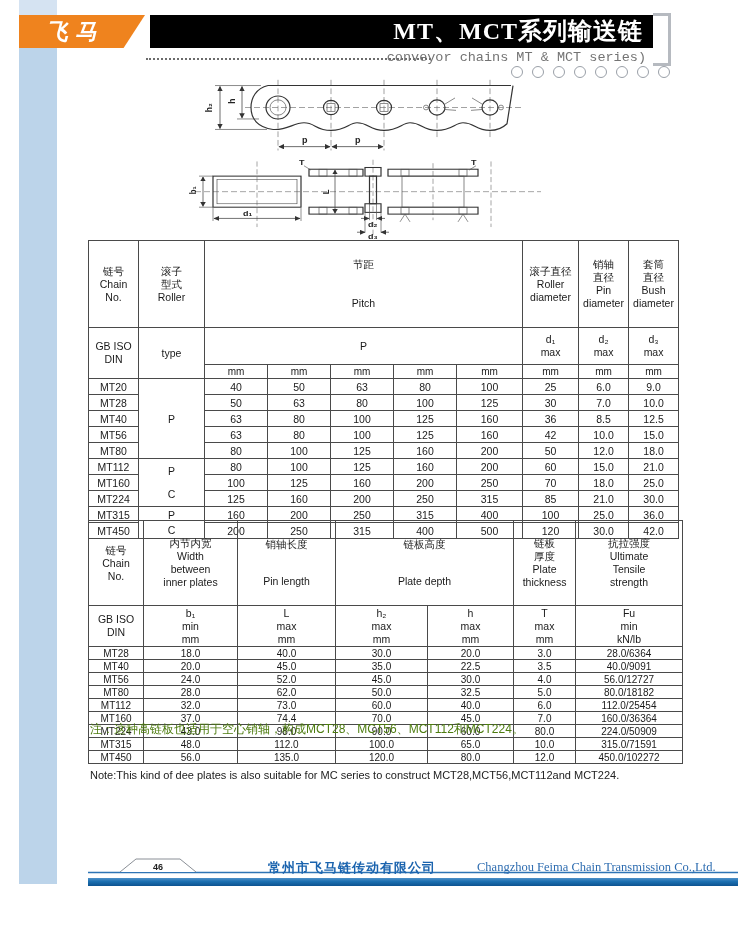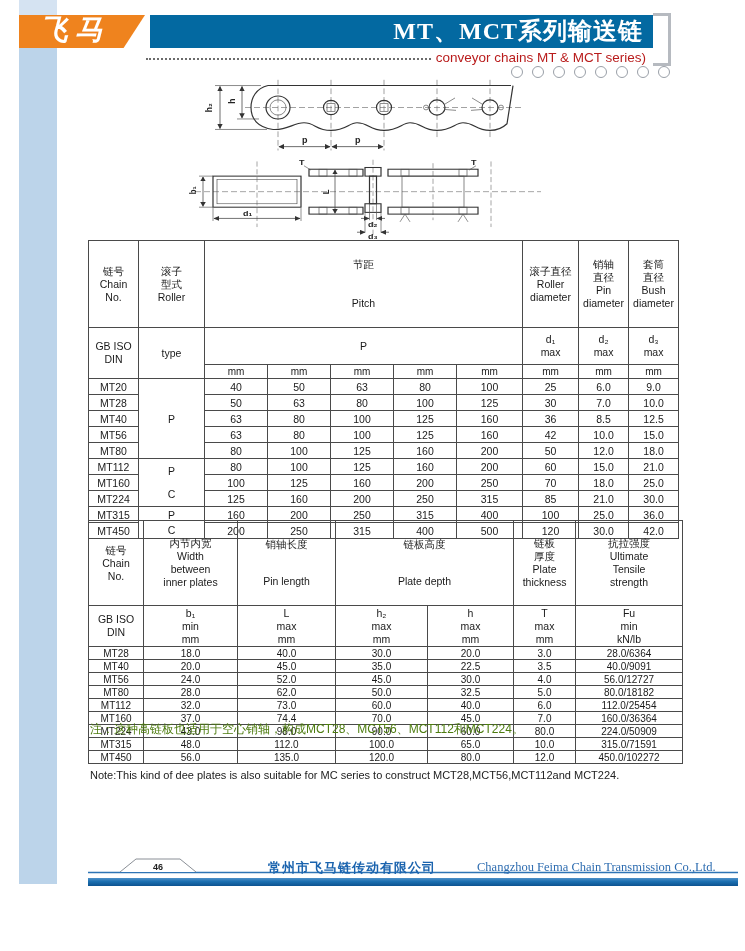--- a/index.html
+++ b/index.html
@@ -7,31 +7,31 @@
        font-family:"Liberation Sans",sans-serif;color:#1a1a1a;overflow:hidden;}
   .abs{position:absolute;}
 
   
   .rail-top{left:19px;top:0;width:38px;height:15px;background:#d5e3f2;}
   .rail{left:19px;top:48px;width:38px;height:836px;background:#bcd4ea;}
 
   
   .brand{left:19px;top:15px;width:126px;height:33px;background:#ef831e;
          clip-path:polygon(0 0,100% 0,83% 100%,0 100%);}
-  .brand span{display:block;color:#fff;font-family:Liberation Mono, monospace;
-         font-style:italic;font-weight:bold;font-size:28px;line-height:33px;
+  .brand span{display:block;color:#fff;font-family:Liberation Serif, serif;
+         font-style:italic;font-weight:bold;font-size:22px;line-height:33px;
          text-align:center;letter-spacing:7px;padding-right:14px;}
-  .banner{left:150px;top:15px;width:503px;height:33px;background:#0369a1;
+  .banner{left:150px;top:15px;width:503px;height:33px;background:#000000;
           clip-path:polygon(0 0,100% 0,100% 100%,-21px 100%);}
   .banner span{display:block;color:#fff;font-family:"Liberation Serif",serif;
           font-weight:bold;font-size:24px;line-height:33px;text-align:right;
           padding-right:10px;letter-spacing:1px;}
   .dots{left:146px;top:46px;width:285px;height:12px;border-bottom:2px dotted #6b6b6b;}
   .subtitle{left:380px;top:50px;width:266px;text-align:right;
-            font-family:Liberation Sans, sans-serif;font-size:13.5px;color:#b91c1c;}
+            font-family:Liberation Mono, monospace;font-size:13.5px;color:#737373;}
   .bracket{left:653px;top:13px;width:15px;height:47px;
            border-top:3px solid #b6bac0;border-right:3px solid #b6bac0;
            border-bottom:3px solid #b6bac0;}
   .circles{left:511px;top:66px;display:flex;gap:9px;}
   .circles i{width:10px;height:10px;border:1.5px solid #9aa0a8;border-radius:50%;
              background:#fff;display:block;}
 
   
   svg text{font-family:"Liberation Sans",sans-serif;font-size:9px;font-weight:bold;fill:#222;}
   .dln{stroke:#333;stroke-width:1.2;fill:none;}

